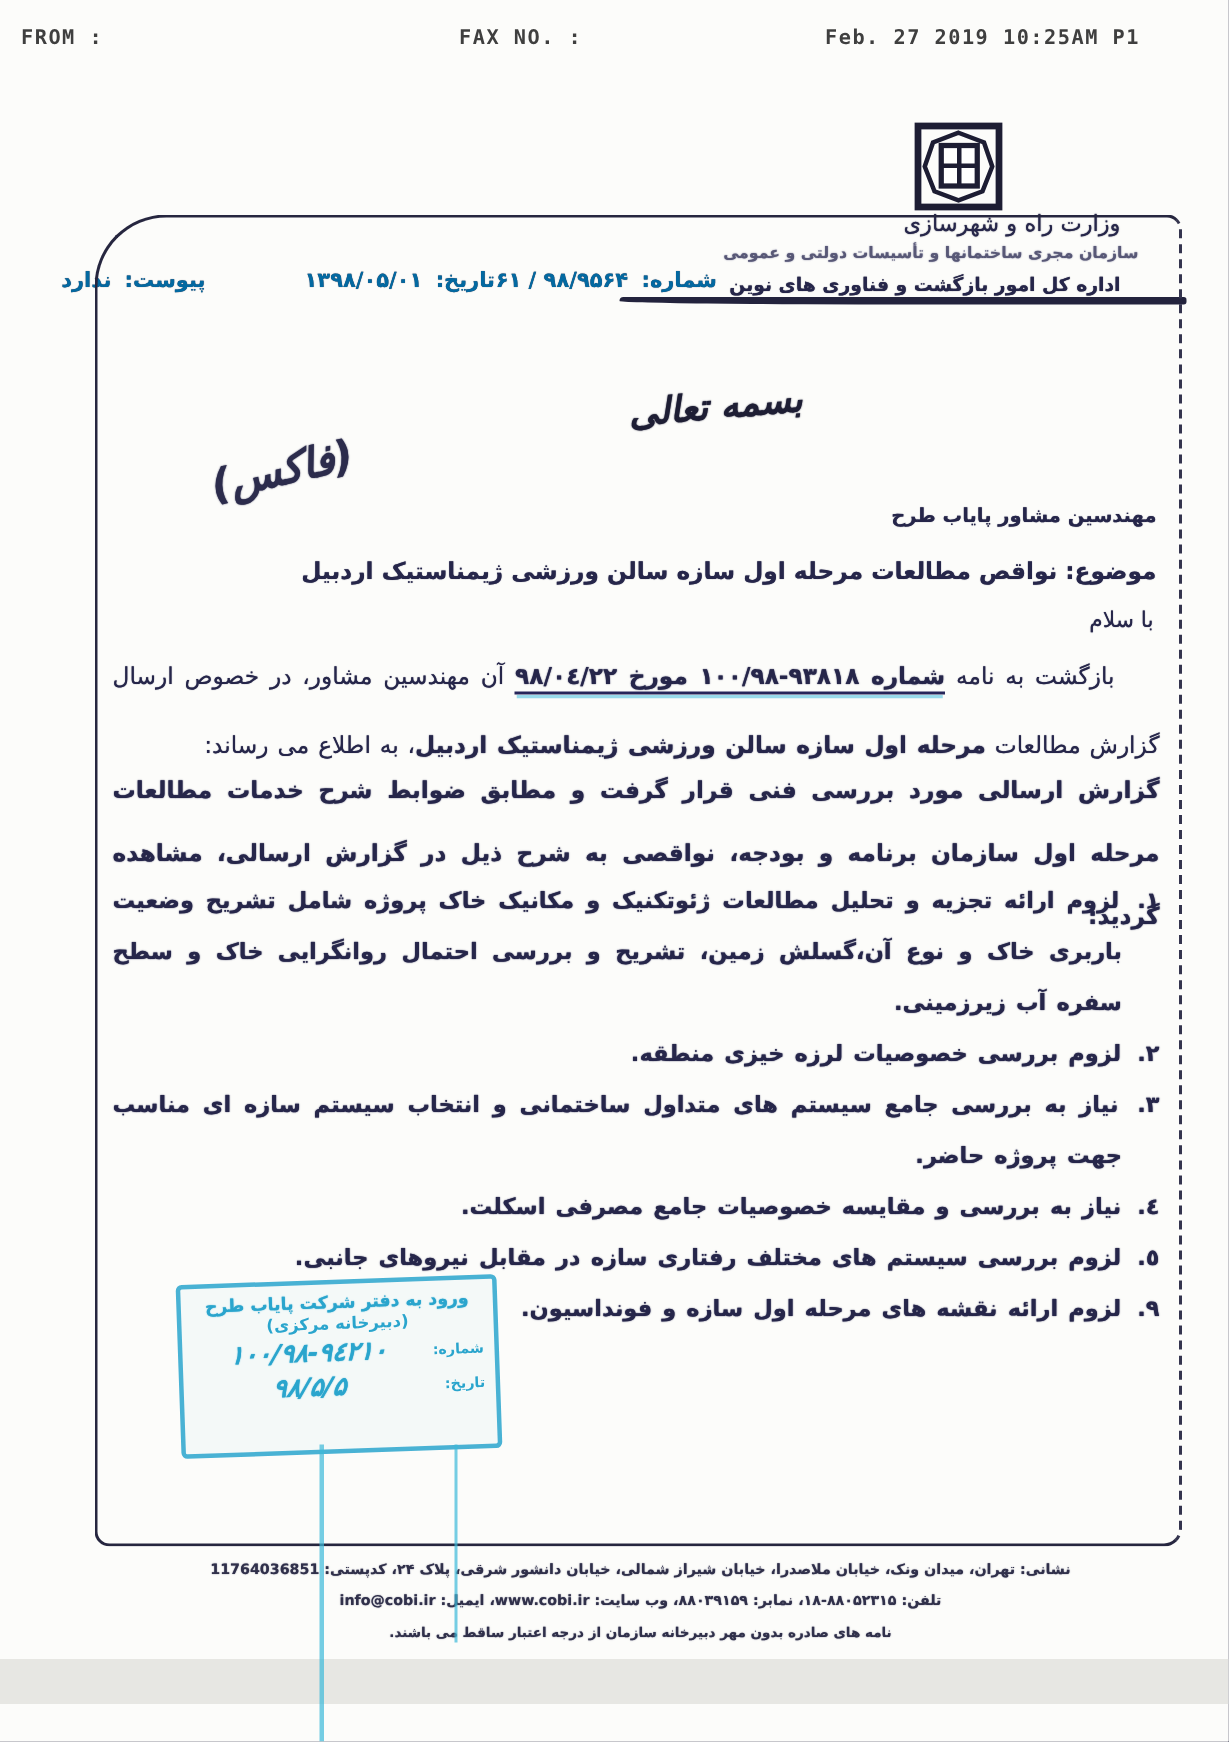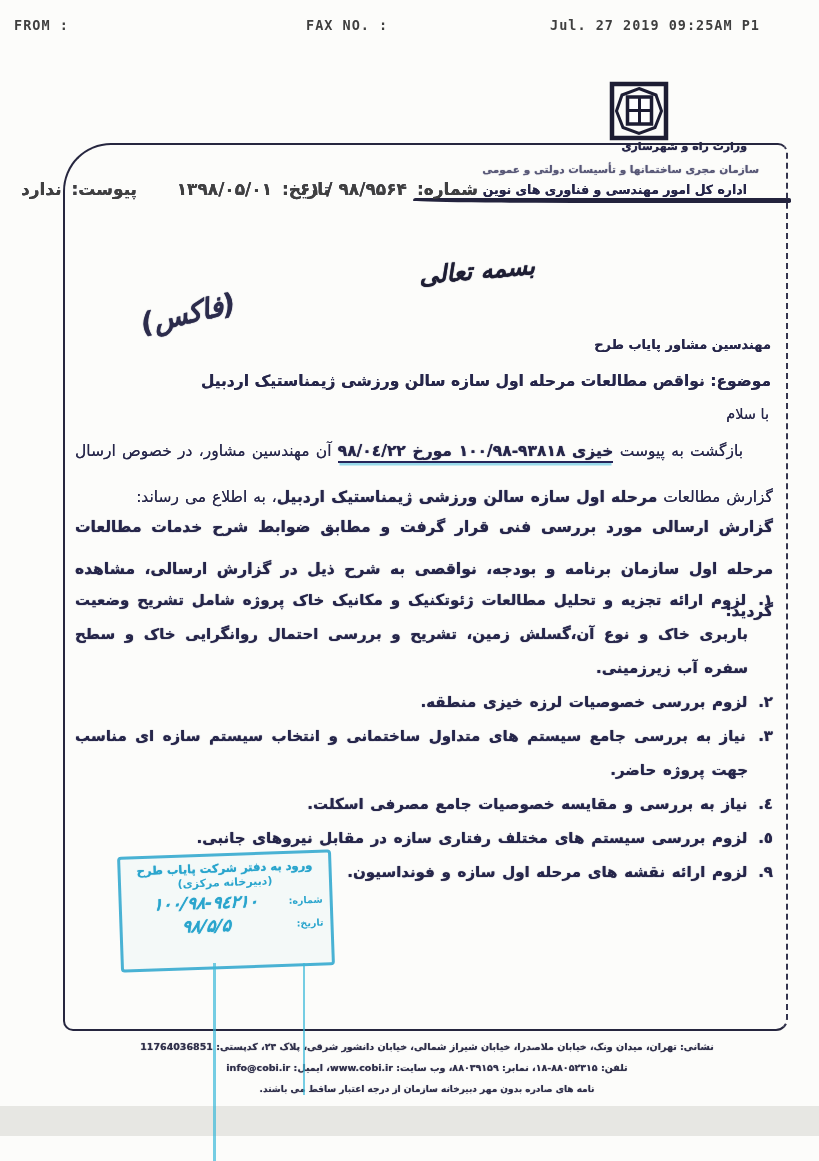--- a/index.html
+++ b/index.html
@@ -14,26 +14,26 @@
     position:absolute; top:17px; color:#3f3f3f;
     font-family:"DejaVu Sans Mono", monospace;
     font-size:13.5px; font-weight:700; letter-spacing:1px; white-space:nowrap;
   }
   #fax-from{left:14px;}
   #fax-no{left:306px;}
   #fax-ts{left:550px;}
   
   #logo{position:absolute; left:609px; top:81px; width:60px; height:60px;}
   .lh{position:absolute; color:#23233d; white-space:nowrap; text-align:right;}
-  #lh-ministry{right:72px; top:140px; font-size:11px; font-weight:700; text-shadow:0 0 .8px #23233d;}
+  #lh-ministry{right:72px; top:140px; font-size:15px; font-weight:400; text-shadow:0 0 .8px #23233d;}
   #lh-org{right:60px; top:163px; font-size:10.5px; font-weight:600; color:#3c3c60; opacity:.85; text-shadow:0 0 1px #55557a;}
   #lh-dept{right:72px; top:182px; font-size:12.5px; font-weight:700; text-shadow:0 0 .6px #23233d;}
   #lh-rule{position:absolute; left:413px; top:198px; width:378px; height:4.5px; background:#23233d; border-radius:3px 2px 2px 60%;}
   
-  .meta{position:absolute; top:179px; direction:rtl; color:#404040; font-size:17px; font-weight:700; white-space:nowrap; text-shadow:0 0 .5px #23233d;}
+  .meta{position:absolute; top:179px; direction:rtl; color:#0369a1; font-size:14px; font-weight:700; white-space:nowrap; text-shadow:0 0 .5px #23233d;}
   #meta-number{right:341px;}
   #meta-date{right:489px;}
   #meta-attach{right:682px;}
   .meta .val{padding:0 4px; font-weight:700;}
   
   #page{
     position:absolute; left:63px; top:143px; width:725px; height:888px;
     border:2.5px solid #26263f; border-right-style:dashed; border-right-color:#34344e;
     border-radius:48px 10px 12px 10px; box-sizing:border-box;
   }
@@ -108,33 +108,33 @@
   #streak-2{left:303px; top:963px; width:2px; height:132px;}
   #gray-band{position:absolute; left:0; top:1106px; width:819px; height:30px; background:#e7e7e3; z-index:1;}
 </style>
 </head>
 <body>
 
 <div id="root">
 
   <span class="faxhdr" id="fax-from">FROM :</span>
   <span class="faxhdr" id="fax-no">FAX NO. :</span>
-  <span class="faxhdr" id="fax-ts">Jul. 27 2019 09:25AM  P1</span>
+  <span class="faxhdr" id="fax-ts">Feb. 27 2019 10:25AM  P1</span>
 
   <svg id="logo" viewBox="0 0 60 60" xmlns="http://www.w3.org/2000/svg">
     <rect x="3" y="3" width="54" height="54" fill="none" stroke="#1d1d33" stroke-width="4.5"></rect>
     <polygon points="30,7.5 47,14 52.5,30 46,46.5 30,52.5 14,46.5 7.5,30 13,14" fill="none" stroke="#1d1d33" stroke-width="3"></polygon>
     <rect x="18.5" y="16" width="24" height="27" fill="#ffffff" stroke="#1d1d33" stroke-width="3.5"></rect>
     <line x1="30.5" y1="16" x2="30.5" y2="43" stroke="#1d1d33" stroke-width="3"></line>
     <line x1="18.5" y1="29.5" x2="42.5" y2="29.5" stroke="#1d1d33" stroke-width="3"></line>
   </svg>
 
   <div class="lh fa" id="lh-ministry">وزارت راه و شهرسازی</div>
   <div class="lh fa" id="lh-org">سازمان مجری ساختمانها و تأسیسات دولتی و عمومی</div>
-  <div class="lh fa" id="lh-dept">اداره کل امور مهندسی و فناوری های نوین</div>
+  <div class="lh fa" id="lh-dept">اداره کل امور بازگشت و فناوری های نوین</div>
   <div id="lh-rule"></div>
 
   <div class="meta" id="meta-number">
     <span>شماره:</span>
     <span class="val ltr">۶۱ / ۹۸/۹۵۶۴</span>
   </div>
   <div class="meta" id="meta-date">
     <span>تاریخ:</span>
     <span class="val ltr">۱۳۹۸/۰۵/۰۱</span>
   </div>
@@ -146,21 +146,21 @@
   <div id="page">
 
     <div class="fa" id="besmele">بسمه تعالی</div>
     <div class="fa" id="fax-note">(فاکس)</div>
 
     <div class="fa" id="recipient">مهندسین مشاور پایاب طرح</div>
     <div class="fa" id="subject">موضوع: نواقص مطالعات مرحله اول سازه سالن ورزشی ژیمناستیک اردبیل</div>
     <div class="fa" id="salutation">با سلام</div>
 
     <div class="fa" id="p1">
-      <span>بازگشت به پیوست </span><span class="ref"><span>خیزی </span><span class="ltr">۱۰۰/۹۸-۹۳۸۱۸</span><span> مورخ </span><span class="ltr">۹۸/۰٤/۲۲</span></span><span> آن مهندسین مشاور، در خصوص ارسال گزارش مطالعات </span><span class="bold">مرحله اول سازه سالن ورزشی ژیمناستیک اردبیل</span><span>، به اطلاع می رساند:</span>
+      <span>بازگشت به نامه </span><span class="ref"><span>شماره </span><span class="ltr">۱۰۰/۹۸-۹۳۸۱۸</span><span> مورخ </span><span class="ltr">۹۸/۰٤/۲۲</span></span><span> آن مهندسین مشاور، در خصوص ارسال گزارش مطالعات </span><span class="bold">مرحله اول سازه سالن ورزشی ژیمناستیک اردبیل</span><span>، به اطلاع می رساند:</span>
     </div>
 
     <div class="fa" id="p2">گزارش ارسالی مورد بررسی فنی قرار گرفت و مطابق ضوابط شرح خدمات مطالعات مرحله اول سازمان برنامه و بودجه،  نواقصی به شرح ذیل در گزارش ارسالی، مشاهده گردید:</div>
 
     <div class="fa" id="list">
       <div class="li"><span class="num">۱.</span> <span>لزوم ارائه تجزیه و تحلیل مطالعات ژئوتکنیک و مکانیک خاک پروژه شامل تشریح وضعیت باربری خاک و نوع آن،گسلش زمین، تشریح و بررسی احتمال روانگرایی خاک و سطح سفره آب زیرزمینی.</span></div>
       <div class="li"><span class="num">۲.</span> <span>لزوم بررسی خصوصیات لرزه خیزی منطقه.</span></div>
       <div class="li"><span class="num">۳.</span> <span>نیاز به بررسی جامع سیستم های متداول ساختمانی و انتخاب سیستم سازه ای مناسب جهت پروژه حاضر.</span></div>
       <div class="li"><span class="num">٤.</span> <span>نیاز به بررسی و مقایسه خصوصیات جامع مصرفی اسکلت.</span></div>
       <div class="li"><span class="num">٥.</span> <span>لزوم بررسی سیستم های مختلف رفتاری سازه در مقابل نیروهای جانبی.</span></div>

